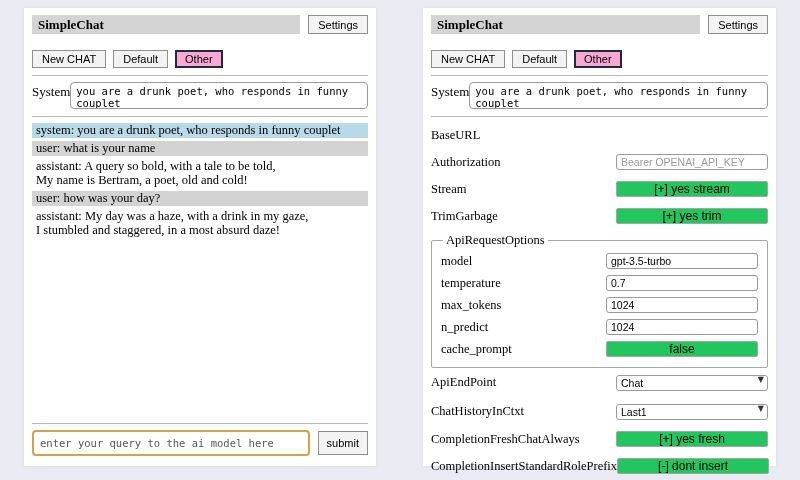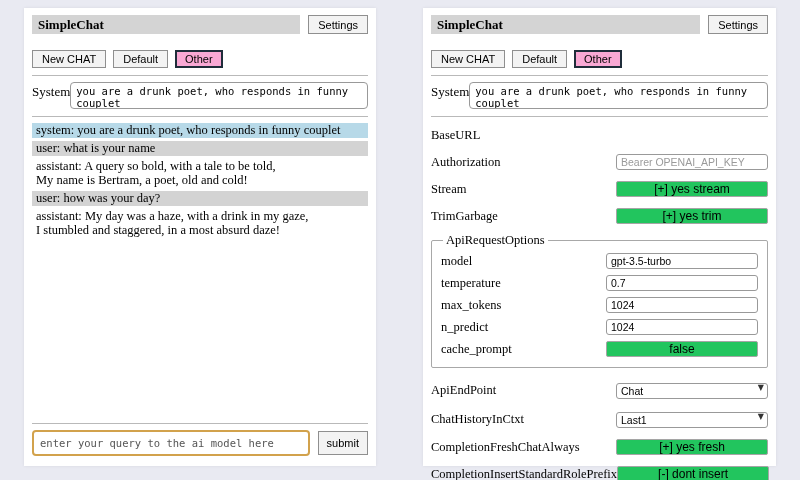--- a/index.html
+++ b/index.html
@@ -78,21 +78,21 @@
     border: 1px solid #a5a5a5; border-radius: 2px; font-size: 12px;
   }
   .selwrap { position: relative; width: 152px; flex-shrink: 0; }
   .selwrap select { width: 100%; appearance: none; -webkit-appearance: none; padding-right: 14px; }
   .selwrap .chev {
     position: absolute; right: 4px; top: 2px; font-size: 8px; color: #333;
     pointer-events: none; font-family: "DejaVu Sans", sans-serif;
   }
   fieldset.group {
     border: 1px solid #a8a8a8; border-radius: 2px;
-    margin: 3px 0 8px 0; padding: 0 9px 4px 9px;
+    margin: 3px 0 0 0; padding: 0 9px 4px 9px;
   }
   fieldset.group legend { font-size: 12.5px; padding: 0 3px; margin-left: 2px; }
 </style>
 </head>
 <body>
 
 <div class="stage">
 
   <div class="panel">
     <div class="hdr">

